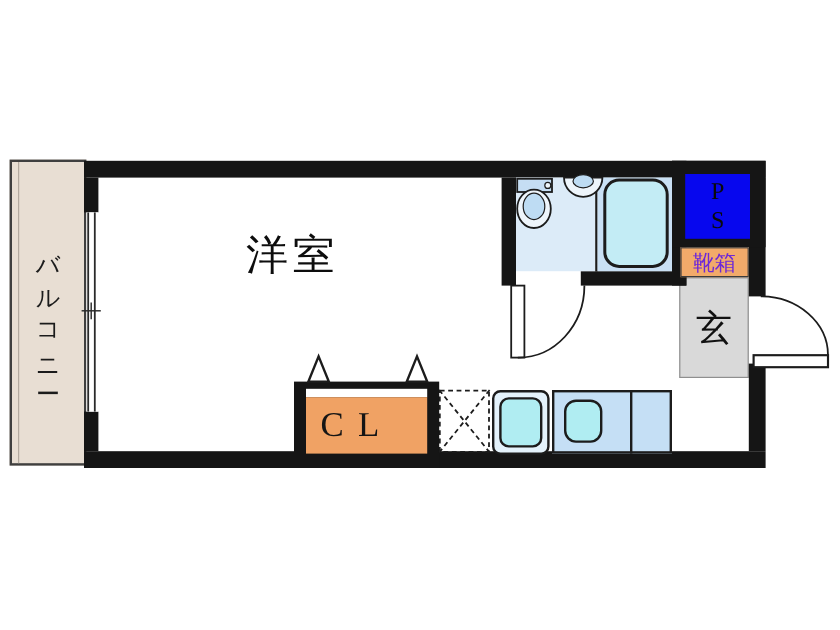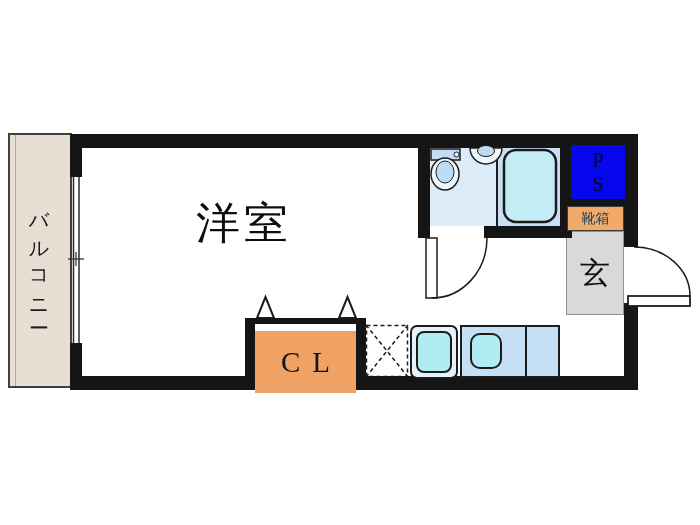--- a/index.html
+++ b/index.html
@@ -24,34 +24,34 @@
   .w-bath-right{left:560px;top:134px;width:12px;height:104px;}
   .ps-frame{left:560px;top:134px;width:78px;height:72px;}
   .closet-frame{left:245px;top:318px;width:121px;height:72px;}
   .window-white{left:72px;top:177px;width:10px;height:166px;background:#fff;}
   
   .genkan{left:566px;top:231px;width:58px;height:84px;border:1px solid #8f8f8f;
           display:flex;align-items:center;justify-content:center;font-size:30px;color:#111;}
   .ps-box{left:571px;top:145px;width:54px;height:54px;display:flex;flex-direction:column;
           align-items:center;justify-content:center;font-size:20px;line-height:24px;color:#0a0a0a;}
   .shoebox{left:567px;top:206px;width:57px;height:25px;border:1px solid #3c3c3c;
-           display:flex;align-items:center;justify-content:center;font-size:14px;color:#0c4a6e;}
+           display:flex;align-items:center;justify-content:center;font-size:18px;color:#6d28d9;}
   .bath-z1{left:430px;top:148px;width:66px;height:78px;}
   .bath-div{left:496px;top:148px;width:2px;height:78px;background:#1c1c1c;}
   .bath-z2{left:498px;top:148px;width:62px;height:78px;}
   .closet-strip{left:255px;top:324px;width:101px;height:7px;background:#fff;}
-  .closet-orange{left:255px;top:331px;width:101px;height:62px;display:flex;align-items:center;
-           justify-content:center;font-size:29px;letter-spacing:12px;text-indent:12px;color:#151515;}
+  .closet-orange{left:255px;top:331px;width:101px;height:47px;display:flex;align-items:center;
+           font-size:29px;letter-spacing:12px;text-indent:12px;color:#151515;}
   .sink-outer{left:410px;top:325px;width:48px;height:54px;border:2px solid #1c1c1c;border-radius:7px;}
   .sink-inner{left:416px;top:331px;width:36px;height:42px;border:2px solid #1c1c1c;border-radius:8px;}
   .counter{left:460px;top:325px;width:100px;height:53px;border:2px solid #1c1c1c;}
   .burner{left:470px;top:333px;width:32px;height:36px;border:2.5px solid #1c1c1c;border-radius:10px;}
   .counter-div{left:525px;top:325px;width:2px;height:53px;background:#1c1c1c;}
-  .room-label{left:144px;top:186px;width:200px;text-align:center;font-size:44px;
-              line-height:54px;color:#0d0d0d;margin-top:11px;}
+  .room-label{left:144px;top:186px;width:200px;text-align:center;font-size:35px;
+              line-height:54px;color:#0d0d0d;}
   .room-label .l1{letter-spacing:4px;}
   svg.overlay{position:absolute;left:0;top:0;pointer-events:none;}
 </style>
 </head>
 <body>
 
 <div class="plan">
 
   <div class="abs balcony" style="background: rgb(232, 222, 211);">
     <span class="balcony-label">バルコニー</span>

